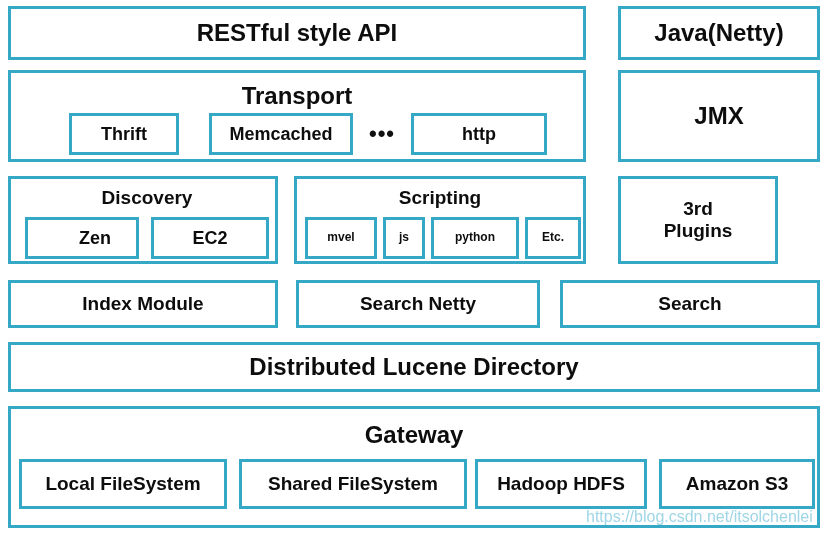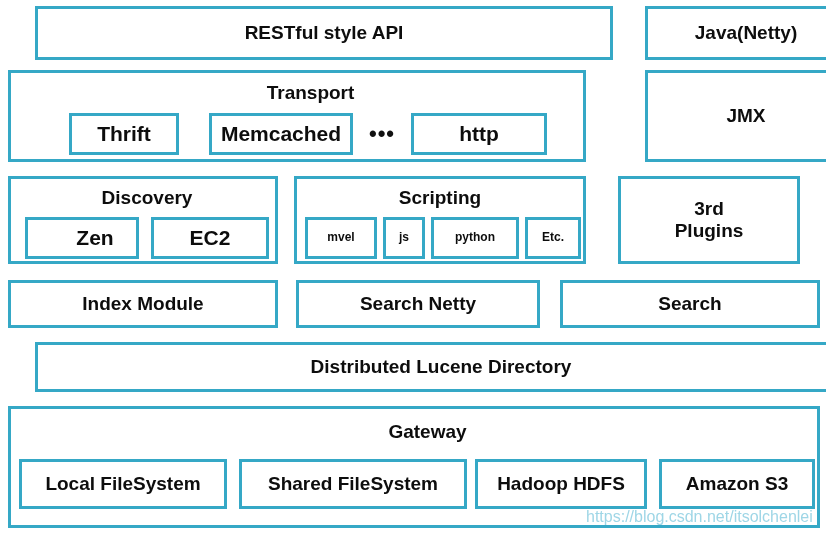--- a/index.html
+++ b/index.html
@@ -50,23 +50,23 @@
     position: absolute;
     font-weight: bold;
     color: #111111;
     letter-spacing: 1px;
     display: flex;
     align-items: center;
     justify-content: center;
   }
 
   
-  .fs-lg  { font-size: 19px; margin-left: 27px; }
+  .fs-lg  { font-size: 24px; }
   .fs-md  { font-size: 19px; }
-  .fs-sm  { font-size: 21px; }
+  .fs-sm  { font-size: 18px; }
   .fs-xs  { font-size: 12px; }
 
   
   #rest-api      { left: 8px;   top: 6px;   width: 578px; height: 54px; }
   #java-netty    { left: 618px; top: 6px;   width: 202px; height: 54px; }
 
   
   #transport     { left: 8px;   top: 70px;  width: 578px; height: 92px; padding-left: 40px; }
   #transport .grp-title { top: 9px; }
   #thrift        { left: 58px;  top: 40px;  width: 110px; height: 42px; }
@@ -81,21 +81,21 @@
   #zen           { left: 14px;  top: 38px;  width: 114px; height: 42px; padding-left: 26px; }
   #ec2           { left: 140px; top: 38px;  width: 118px; height: 42px; }
 
   #scripting     { left: 294px; top: 176px; width: 292px; height: 88px; }
   #scripting .grp-title { top: 8px; }
   #mvel          { left: 8px;   top: 38px;  width: 72px;  height: 42px; }
   #js            { left: 86px;  top: 38px;  width: 42px;  height: 42px; }
   #python        { left: 134px; top: 38px;  width: 88px;  height: 42px; }
   #etc           { left: 228px; top: 38px;  width: 56px;  height: 42px; }
 
-  #plugins       { left: 618px; top: 176px; width: 182px; height: 88px; }
+  #plugins       { left: 618px; top: 176px; width: 160px; height: 88px; }
 
   
   #index-module  { left: 8px;   top: 280px; width: 270px; height: 48px; }
   #search-module { left: 296px; top: 280px; width: 244px; height: 48px; }
   #mapping       { left: 560px; top: 280px; width: 260px; height: 48px; }
 
   
   #lucene-dir    { left: 8px;   top: 342px; width: 812px; height: 50px; }
 
   

